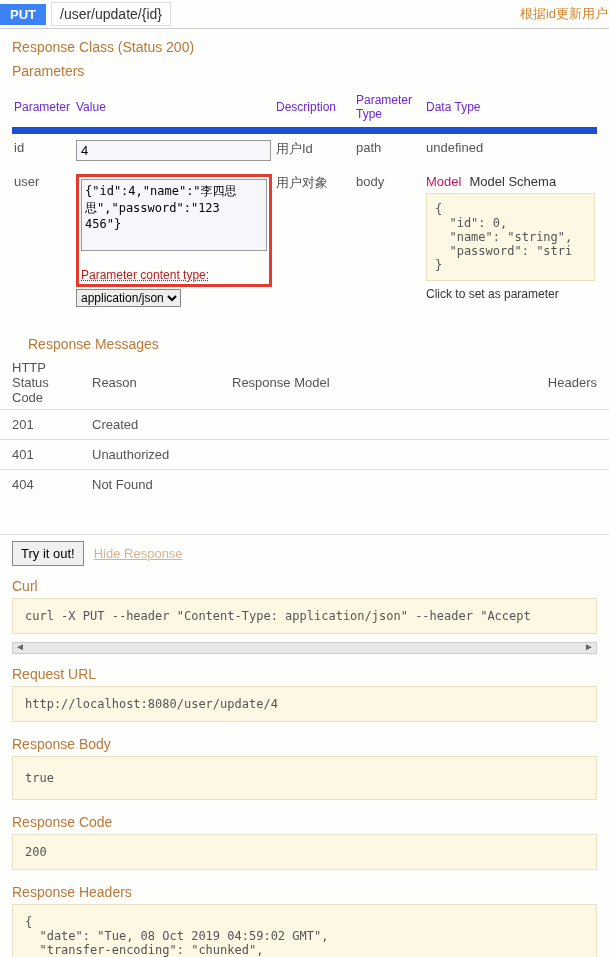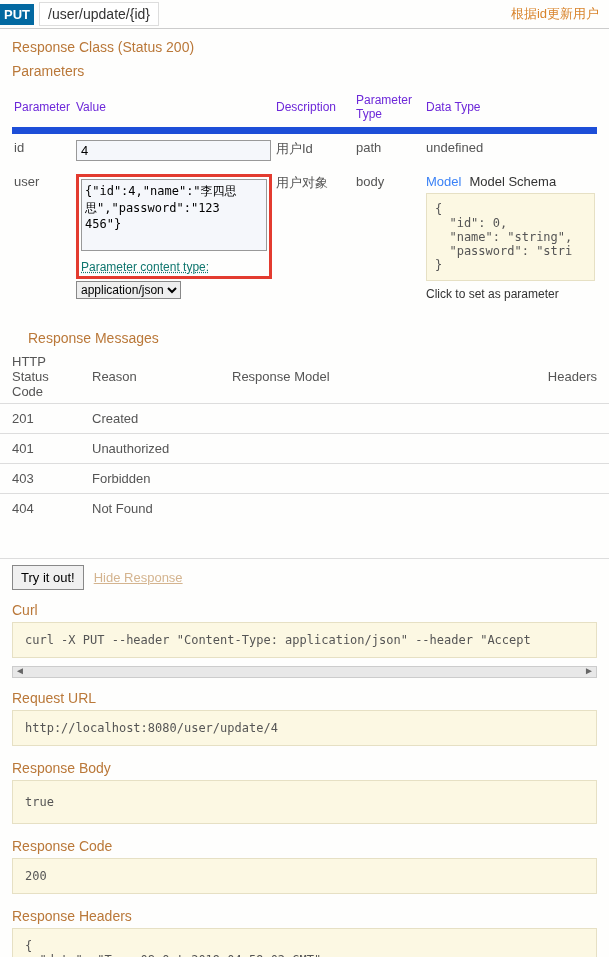--- a/index.html
+++ b/index.html
@@ -14,39 +14,39 @@
       background: #fefefd;
       width: 609px;
     }
     .header-row {
       display: flex;
       align-items: center;
       border-bottom: 1px solid #ccc;
       padding: 2px 0;
     }
     .method-badge {
-      background: #0369a1;
+      background: #3b82f6;
       color: #fff;
       font-weight: bold;
-      padding: 3px 4px;
+      padding: 3px 10px;
       margin-right: 5px;
       font-size: 13px;
     }
     .path {
       background: #fff;
       border: 1px solid #ddd;
       padding: 3px 8px;
       color: #333;
       flex: 0 0 auto;
     }
     .path-desc {
       margin-left: auto;
       color: #d8832b;
       font-size: 13px;
-      padding-right: 10px;
+      padding-right: 1px;
     }
     .section {
       padding: 10px 12px 2px 12px;
     }
     .section-heading {
       color: #ba7839;
       font-size: 14px;
       margin-bottom: 8px;
     }
     .content-type-row {
@@ -103,37 +103,37 @@
       background: #f5f7fb;
       resize: none;
     }
     .red-box {
       border: 3px solid #e33b2f;
       padding: 2px;
       display: inline-block;
     }
     .param-content-type-label {
       font-size: 12px;
-      color: #0f766e;
+      color: #b91c1c;
       text-decoration: underline dotted;
-      margin-top: 6px;
+      margin-top: 14px;
       display: block;
     }
     .param-type-cell select {
       font-size: 12px;
       border: 1px solid #888;
       background: #eee;
     }
     .model-schema-tabs {
       display: flex;
       gap: 8px;
       margin-bottom: 4px;
     }
     .model-tab {
-      color: #3b82f6;
+      color: #be185d;
       font-size: 13px;
     }
     .model-tab.active {
       color: #333;
     }
     .schema-box {
       background: #fcf8e3;
       border: 1px solid #e6e0c4;
       padding: 8px;
       font-family: monospace;
@@ -317,26 +317,20 @@
       <td></td>
         <td></td>
     </tr>
     <tr>
       <td>401</td>
       <td>Unauthorized</td>
       <td></td>
         <td></td>
     </tr>
     <tr>
-      <td>403</td>
-      <td>Forbidden</td>
-      <td></td>
-        <td></td>
-    </tr>
-    <tr>
       <td>404</td>
       <td>Not Found</td>
       <td></td>
         <td></td>
     </tr>
   </tbody>
 </table>
 
 <div class="try-row">
   <button class="try-btn">Try it out!</button>

